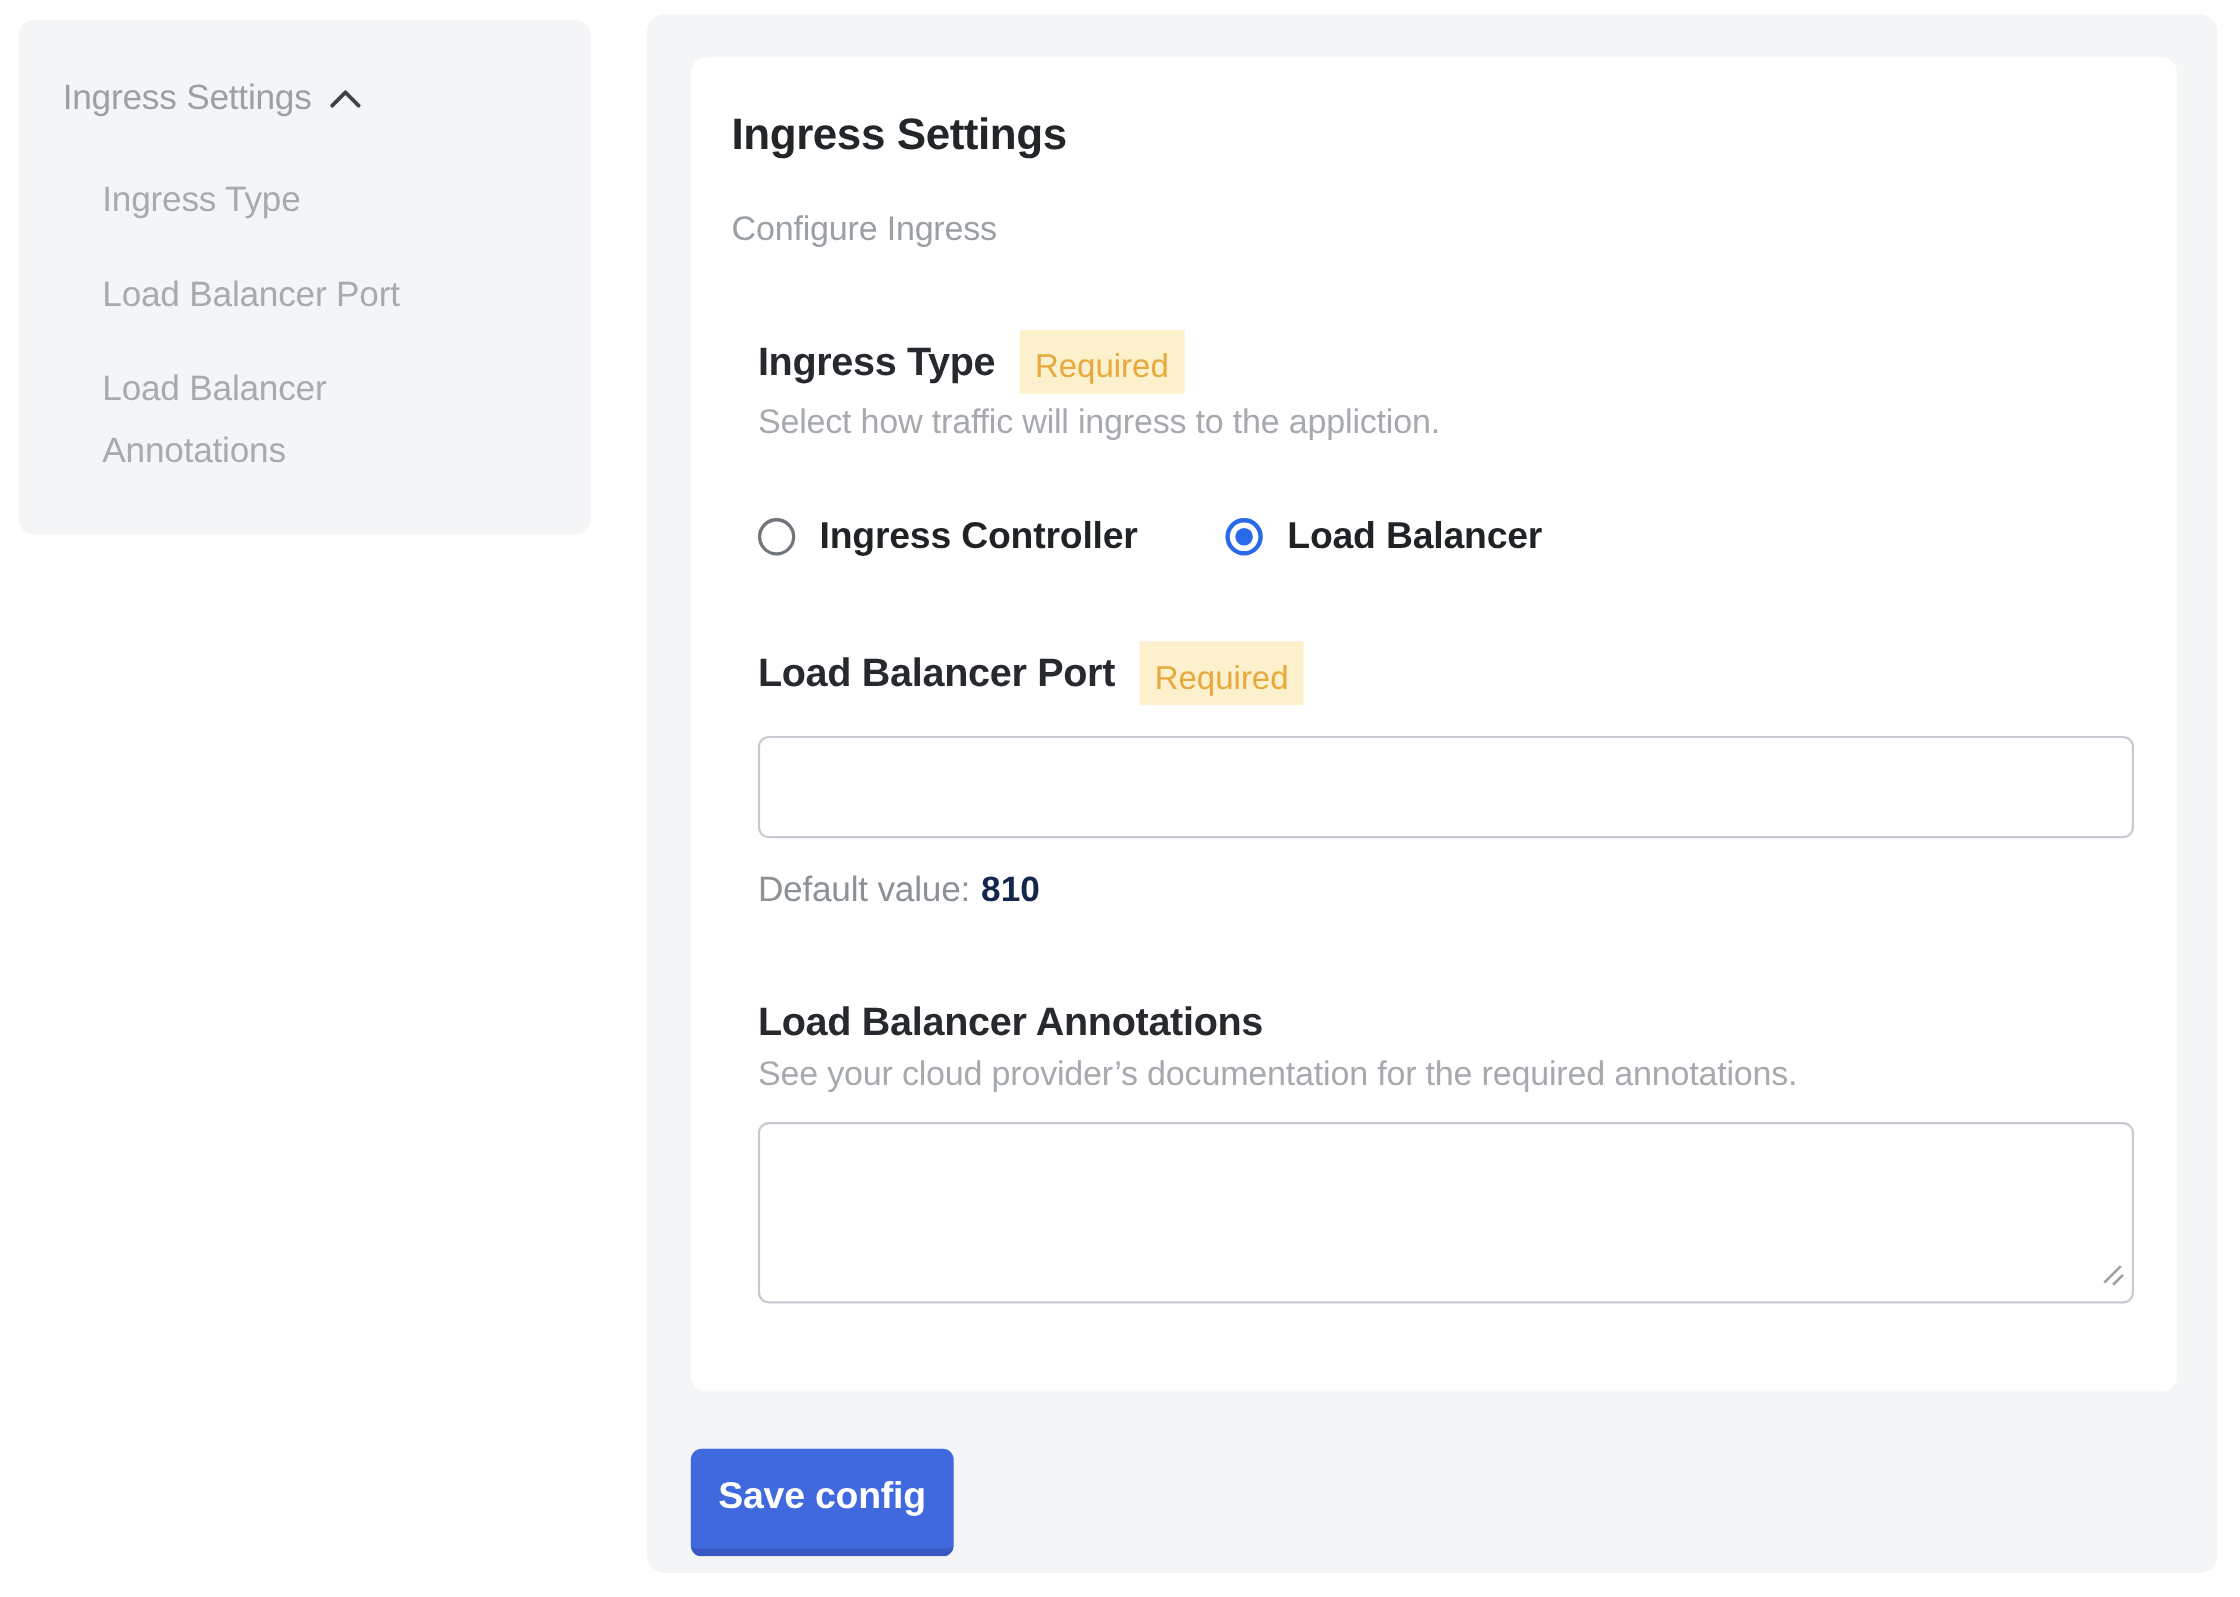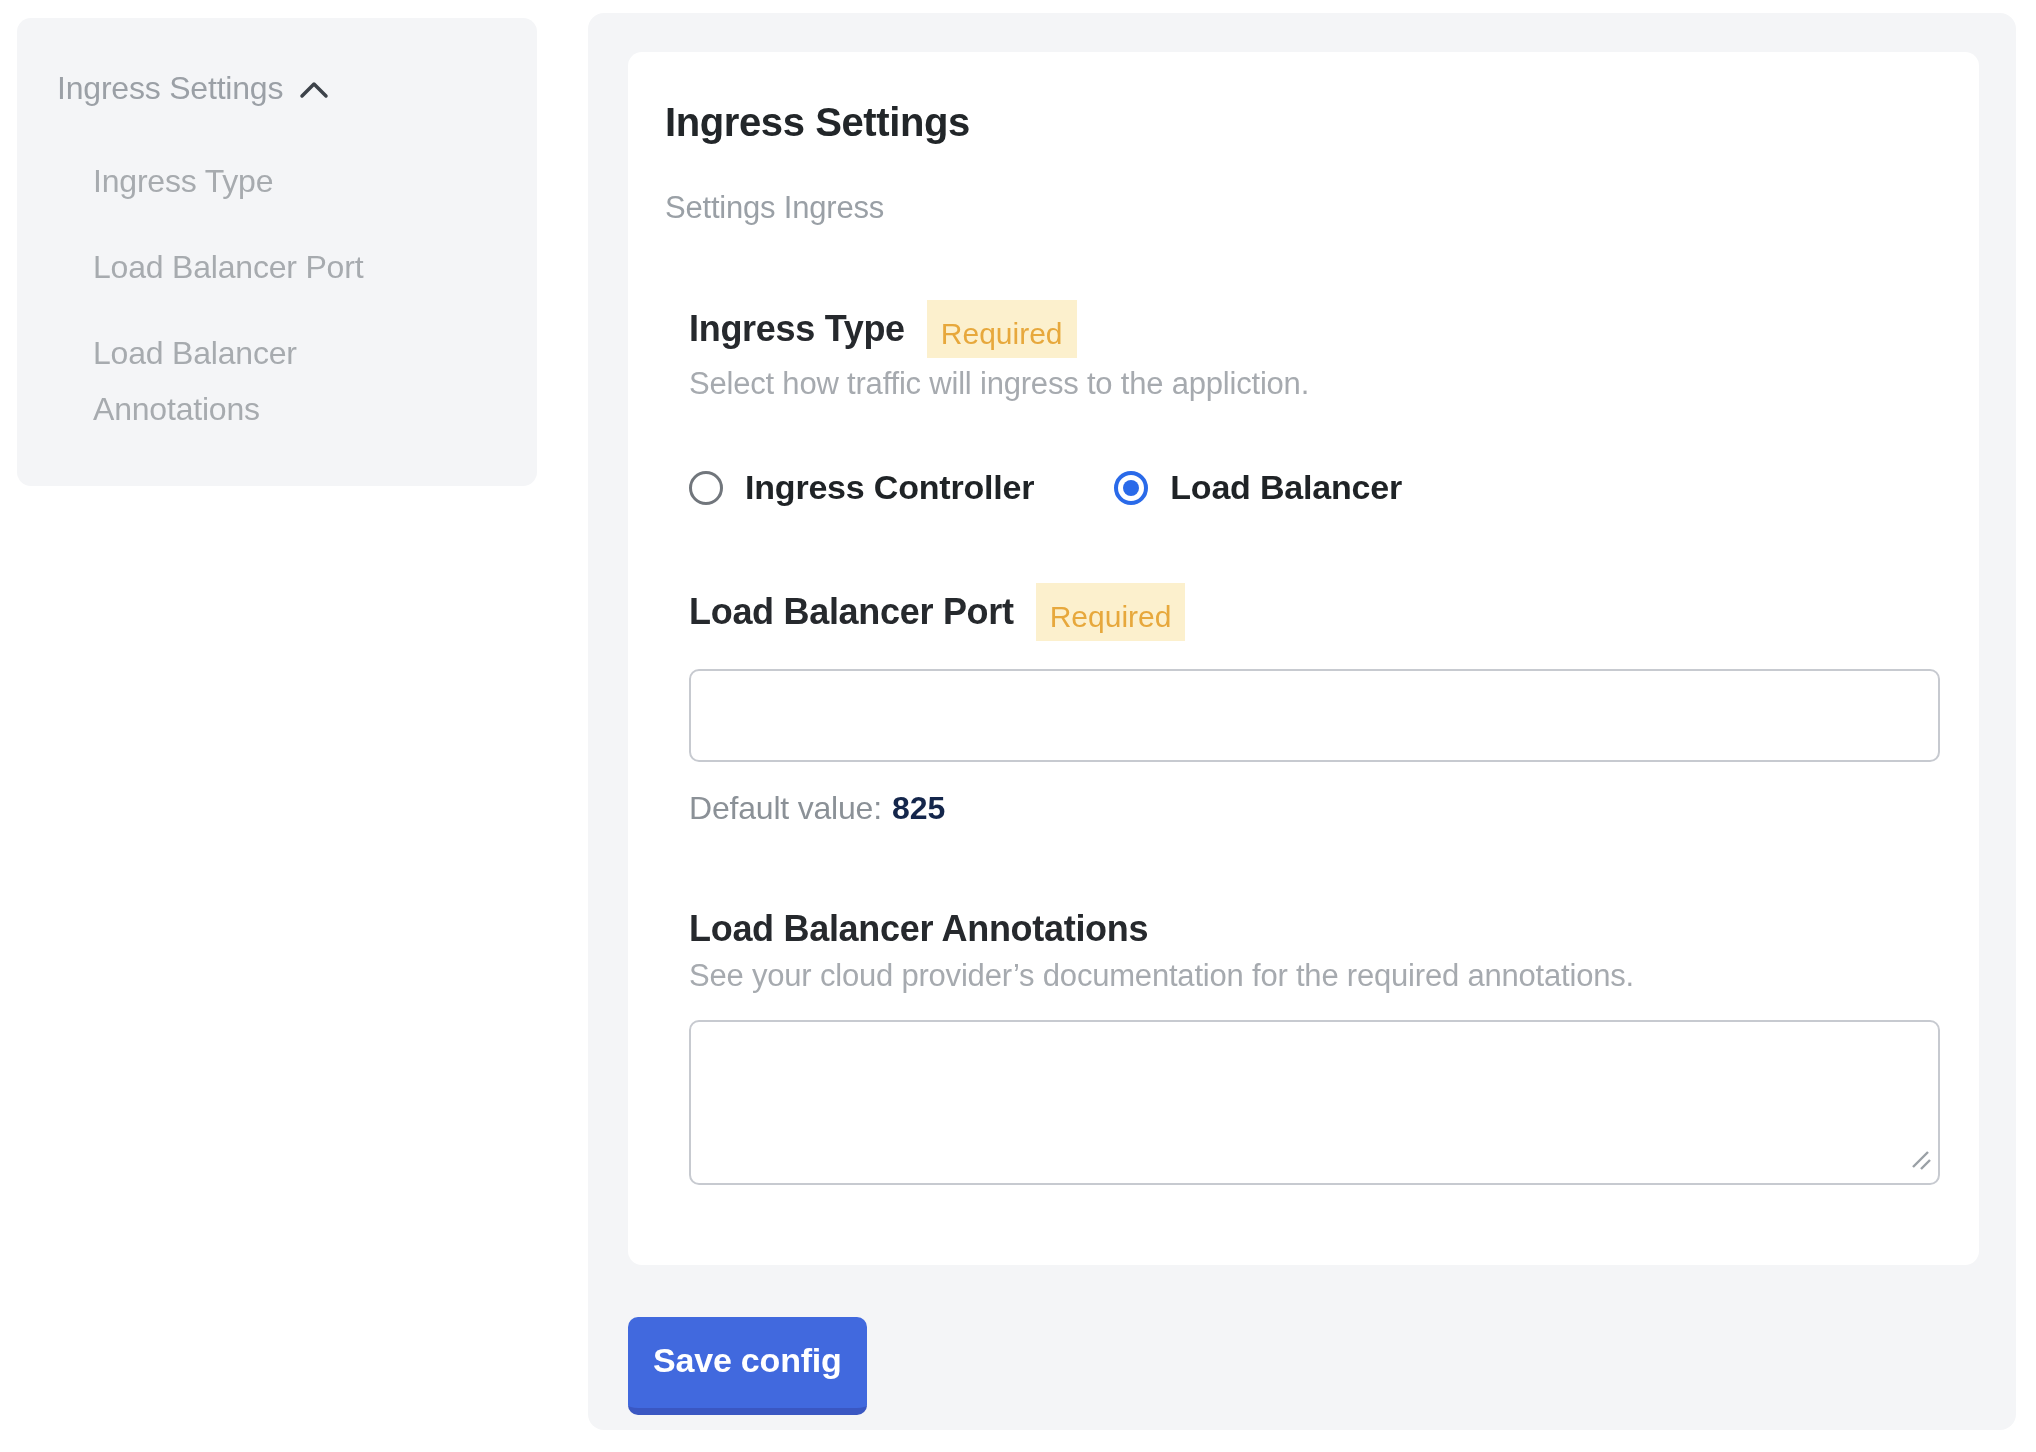--- a/index.html
+++ b/index.html
@@ -118,21 +118,21 @@
   <ul class="sidebar-list">
     <li>Ingress Type</li>
     <li>Load Balancer Port</li>
     <li>Load Balancer Annotations</li>
   </ul>
 </aside>
 
 <main class="main-panel">
   <section class="card">
     <h1 class="page-title">Ingress Settings</h1>
-    <p class="page-subtitle">Settings Ingress</p>
+    <p class="page-subtitle">Configure Ingress</p>
 
     <div class="sections">
 
       <div class="section-ingress-type">
         <div class="field-title-row">
           <span class="field-title">Ingress Type</span>
           <span class="required-badge">Required</span>
         </div>
         <p class="field-desc">Select how traffic will ingress to the appliction.</p>
 
@@ -148,21 +148,21 @@
         </div>
       </div>
 
       <div class="section-lb-port">
         <div class="field-title-row">
           <span class="field-title">Load Balancer Port</span>
           <span class="required-badge">Required</span>
         </div>
         <input class="text-input" type="text" value="" style="">
         <div class="default-row">
-          <span class="default-label">Default value:</span><span class="default-value">825</span>
+          <span class="default-label">Default value:</span><span class="default-value">810</span>
         </div>
       </div>
 
       <div class="section-lb-annotations">
         <div class="field-title-row">
           <span class="field-title">Load Balancer Annotations</span>
         </div>
         <p class="field-desc">See your cloud provider’s documentation for the required annotations.</p>
         <div class="textarea-wrap">
           <textarea class="annotations-textarea" style=""></textarea>

